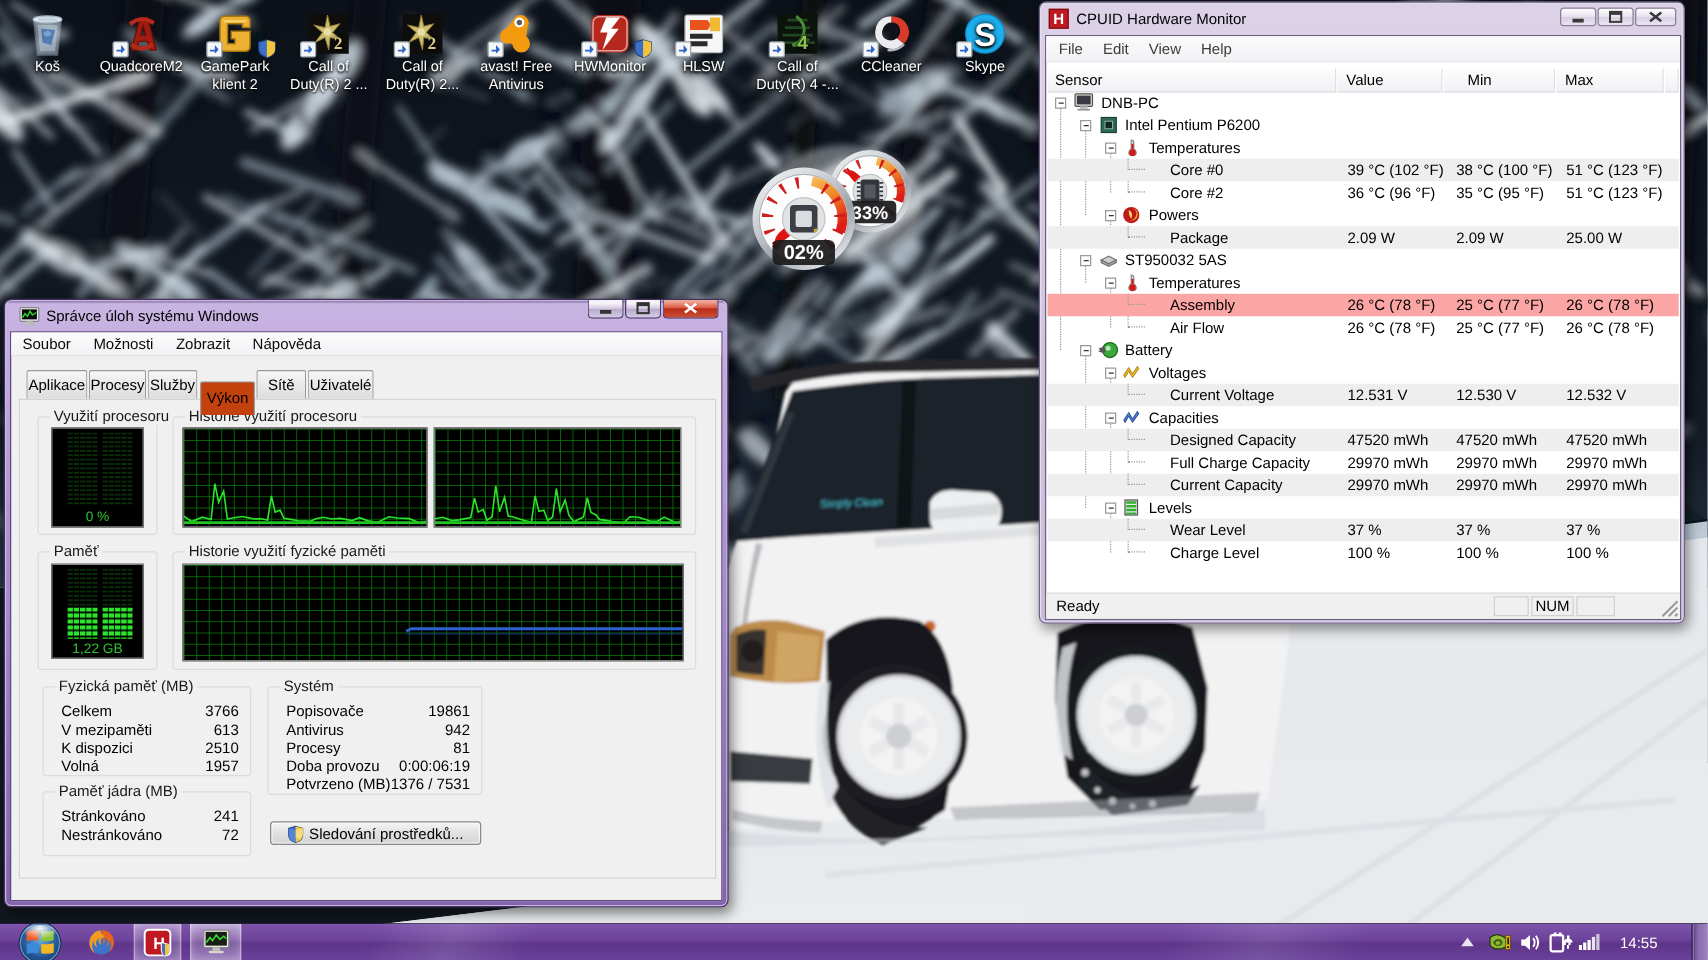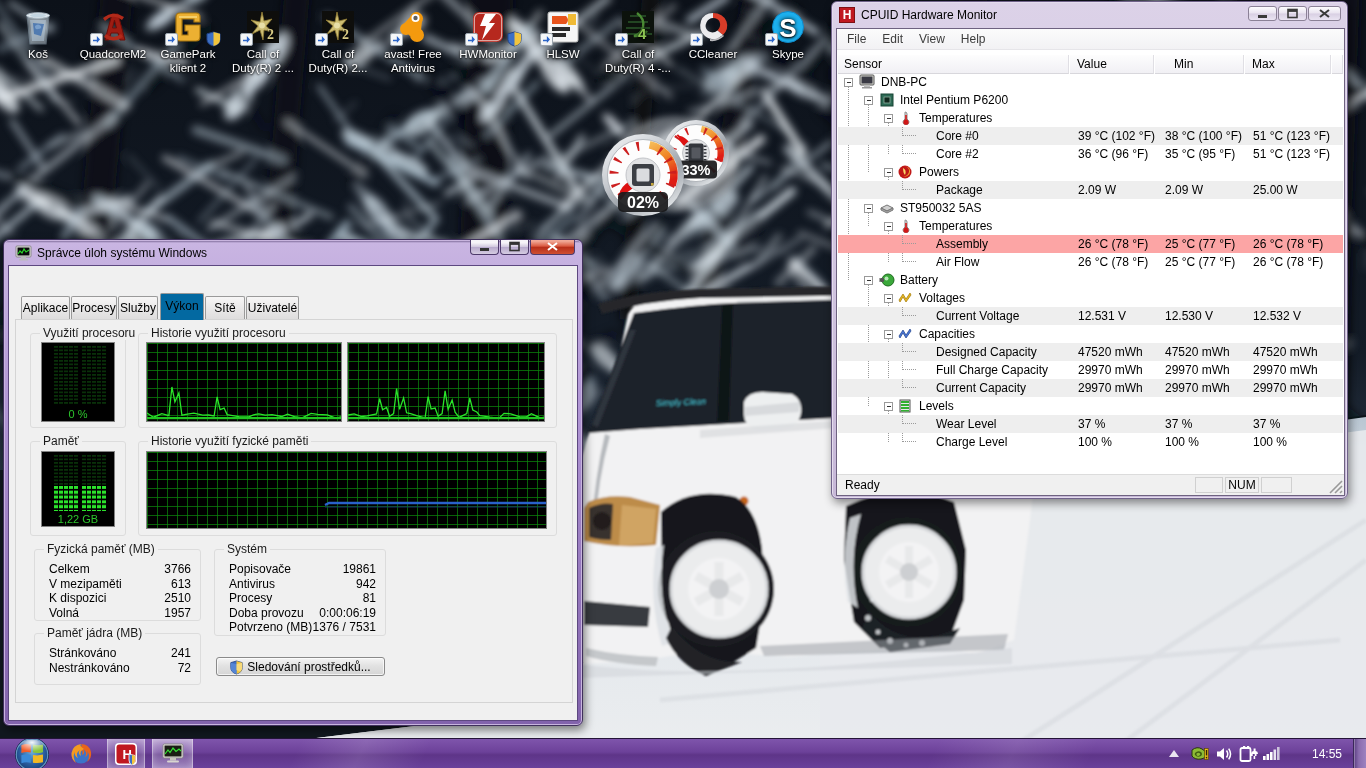--- a/index.html
+++ b/index.html
@@ -974,21 +974,21 @@
 <rect x="-11" y="-11" width="22" height="22" rx="3" fill="#3c3f45"></rect>
 <rect x="-6.5" y="-6.5" width="13" height="13" rx="1.5" fill="#dadcdf"></rect>
 <rect x="8" y="8" width="2.6" height="2.6" fill="#c8a83c"></rect>
 <rect x="-25" y="17" width="50" height="20" rx="5" fill="#1a1a1c" opacity=".93"></rect>
 <text x="0" y="32.5" text-anchor="middle" font-size="16" font-weight="bold" fill="#fff" font-family="Liberation Sans">02%</text>
 </g>
 </svg>
 
 <style>
 .tab{position:absolute;top:3px;height:23px;line-height:23px;text-align:center;background:linear-gradient(#f7f6f6,#ebeaea 45%,#dedddd);border:1px solid #9a9a9a;border-bottom:none;border-radius:2px 2px 0 0}
-.tab.on{top:0;height:27px;background:#0369a1;z-index:3;line-height:25px}
+.tab.on{top:12px;height:27px;background:#c2410c;z-index:3;line-height:25px}
 .grp{position:absolute;border:1px solid #dcdcdc;border-radius:3px;font-size:12px;color:#1a1a1a}
 .grp>span{position:absolute;top:-8px;left:9px;background:#f0f0f0;padding:0 3px;white-space:nowrap}
 .row{position:absolute;left:14px;right:9px;display:flex;justify-content:space-between;font-size:12px;color:#000}
 .row i{font-style:normal}.row b{font-weight:normal}
 .meter{position:absolute;background:#000;border:1px solid #828282}
 .mcol{position:absolute;top:3px;bottom:16px;width:24px;background-image:linear-gradient(to right,transparent 0 4px,#000 4px 5px),linear-gradient(to bottom,#093009 1.7px,transparent 1.7px);background-size:5px 100%,5px 3.5px}
 .mfill{position:absolute;bottom:15px;height:25px;width:24px;background-image:linear-gradient(to right,transparent 0 4px,#000 4px 5px),linear-gradient(to bottom,#2ce42c 3.2px,transparent 3.2px);background-size:5px 100%,5px 4.8px}
 .mtxt{position:absolute;bottom:1px;left:0;right:0;text-align:center;color:#2cc42c;font-size:11px}
 .graph{position:absolute;background:#000;border:1px solid #828282;background-image:linear-gradient(to right,rgba(12,140,12,.7) 1px,transparent 1px),linear-gradient(to bottom,rgba(12,140,12,.7) 1px,transparent 1px);background-size:10px 9px;overflow:hidden}
 .rsbtn{display:flex;align-items:center;justify-content:center;background:linear-gradient(#f5f5f5,#e2e2e2 45%,#d5d5d5);border:1px solid #8a8a8a;border-radius:3px;font-size:12px;box-shadow:inset 0 0 0 1px rgba(255,255,255,.7)}
@@ -1017,20 +1017,26 @@
    <div class="wb"><svg width="27" height="13" viewBox="0 0 27 13">
               <rect x="9" y="2.5" width="9" height="8" fill="none" stroke="#333" stroke-width="1.6"></rect>
               <rect x="9" y="2.5" width="9" height="2.4" fill="#333"></rect>
             </svg></div>
    <div class="wb cl"><svg width="43" height="13" viewBox="0 0 43 13">
               <path d="M17 3 L26 10 M26 3 L17 10" stroke="#fff" stroke-width="2"></path>
             </svg></div>
   </div>
  </div>
  <div class="inner">
+  <div class="menu">
+          <span>Soubor</span>
+          <span>Možnosti</span>
+          <span>Zobrazit</span>
+          <span>Nápověda</span>
+        </div>
   <div class="abs" style="left:6px;top:53px;width:558px;height:384px;background:#f0f0f0;border:1px solid #d4d4d4"></div>
 
   <div class="abs tabs" style="left:0;top:27px;height:27px;width:100%;font-size:12px;color:#000">
    <div class="tab" style="left:12px;width:49px">Aplikace</div>
    <div class="tab" style="left:62px;width:46px">Procesy</div>
    <div class="tab" style="left:109px;width:40px">Služby</div>
    <div class="tab on" style="left:151px;width:44px">Výkon</div>
    <div class="tab" style="left:196px;width:40px">Sítě</div>
    <div class="tab" style="left:237px;width:53px">Uživatelé</div>
   </div>
@@ -1430,21 +1436,21 @@
         <path d="M13.5 6.5 L13.5 4.5 L15.3 4.5 L15.3 6.5 L17.3 6.5 L17.3 4.5 L19 4.5 L19 6.5 Q19 9 16.4 9.3 L16.4 12 L14.4 12 L14.4 9.3 Q12 9 12 6.5 Z" fill="#fff" transform="rotate(180 15.5 8.2)"></path>
         <path d="M15.4 12 L15.4 15" stroke="#fff" stroke-width="1.6"></path>
       </svg>
  <svg class="abs" style="left:1263px;top:8px" width="17" height="14">
         <rect x="0" y="9" width="2.6" height="4" fill="#fff"></rect>
         <rect x="3.5" y="7" width="2.6" height="6" fill="#fff"></rect>
         <rect x="7" y="5" width="2.6" height="8" fill="#fff"></rect>
         <rect x="10.5" y="2.5" width="2.6" height="10.5" fill="#e9e4f0"></rect>
         <rect x="14" y="0" width="2.6" height="13" fill="#cdc4dc"></rect>
       </svg>
- <div class="abs" style="left:1296px;top:8px;width:46px;color:#fff;font-size:12px;text-align:right">14:55</div>
+ <div class="abs" style="left:1296px;top:8px;width:46px;color:#fff;font-size:12px;text-align:left">14:55</div>
  <div class="abs" style="right:0;top:0;width:13px;height:30px;background:linear-gradient(90deg,#5b3f82,#8a6cae 40%,#9d82c0);border-left:1px solid #3a2858;box-shadow:inset 1px 0 0 rgba(255,255,255,.3)"></div>
 
  <svg class="abs" style="left:12px;top:-3px" width="40" height="37" viewBox="0 0 40 37">
   <defs>
           <radialGradient id="orb" cx=".5" cy=".42" r=".75">
             <stop offset="0" stop-color="#6aaede"></stop>
             <stop offset=".5" stop-color="#2a5c9e"></stop>
             <stop offset=".82" stop-color="#143a6e"></stop>
             <stop offset="1" stop-color="#0e2a52"></stop>
           </radialGradient>

